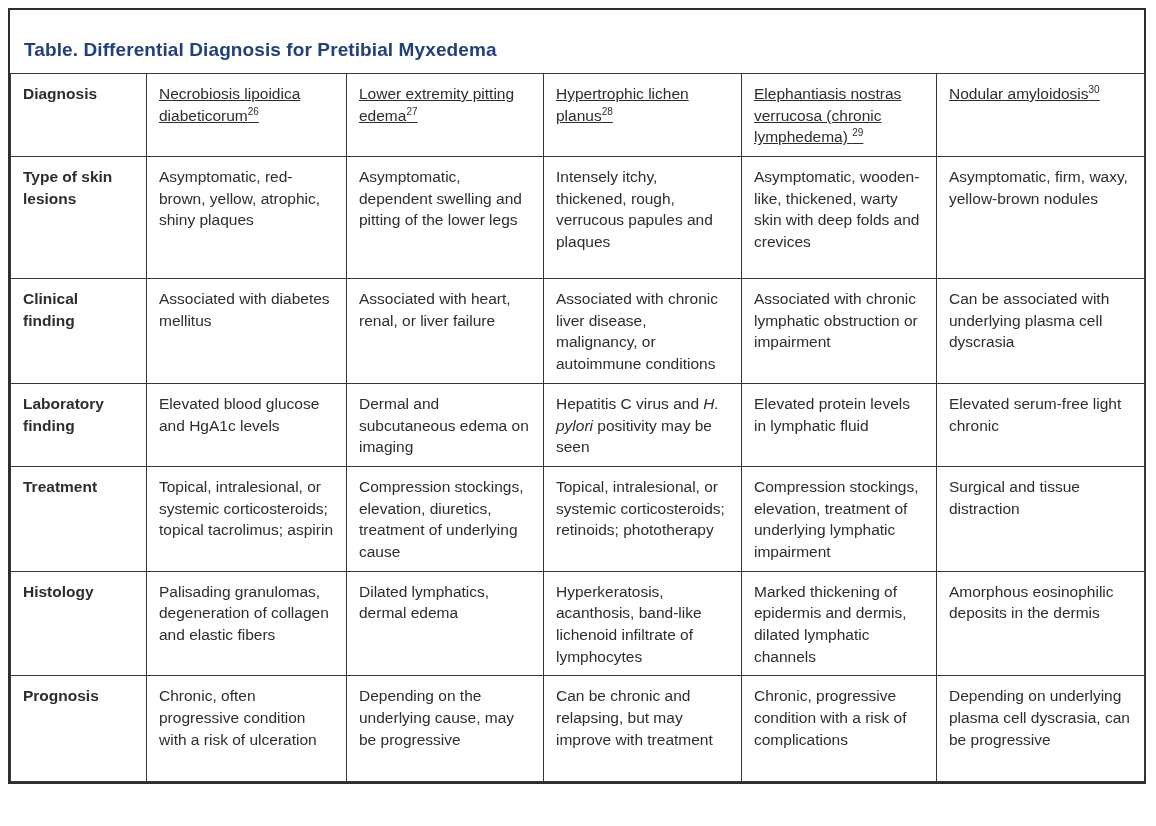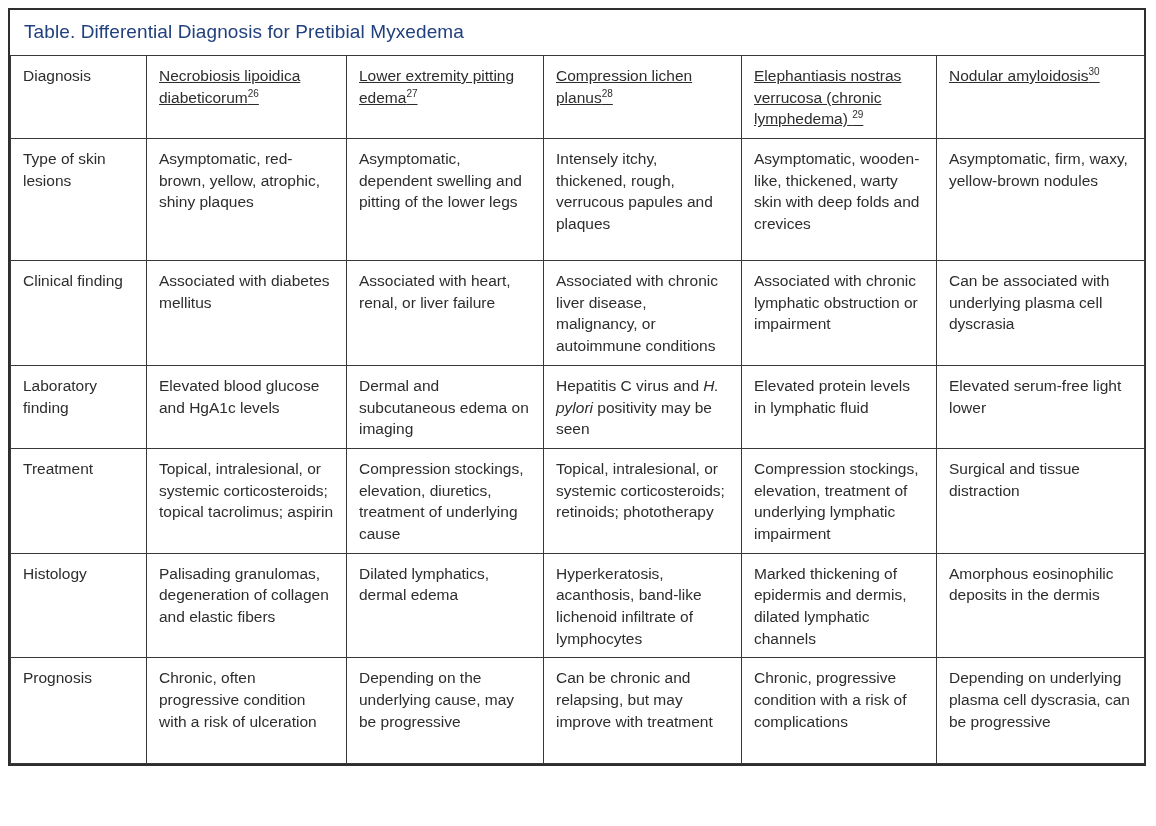--- a/index.html
+++ b/index.html
@@ -13,43 +13,43 @@
   .table-wrap {
     position: absolute;
     left: 8px;
     top: 8px;
     width: 1138px;
     border: 2px solid #2e2e2e;
     background: #ffffff;
     box-sizing: border-box;
   }
   .table-title {
-    padding: 11px 14px 12px 14px;
+    padding: 29px 14px 12px 14px;
     font-size: 19px;
-    font-weight: normal;
+    font-weight: bold;
     color: #21407e;
     letter-spacing: 0.1px;
   }
   table.dx {
     border-collapse: collapse;
     width: 100%;
     table-layout: fixed;
   }
   table.dx td {
     border: 1px solid #383838;
     vertical-align: top;
     padding: 9px 12px 8px 12px;
     font-size: 15.5px;
     line-height: 1.4;
     color: #2d2d2d;
     box-sizing: border-box;
     overflow: hidden;
   }
   td.row-label {
-    font-weight: normal;
+    font-weight: bold;
     color: #1a1a1a;
   }
   td.hdr {
     color: #2d2d2d;
     text-decoration: underline;
   }
   sup {
     font-size: 10px;
     line-height: 0;
     margin-top: 40px;
@@ -70,21 +70,21 @@
       <col style="width:198px">
       <col style="width:195px">
       <col style="width:208px">
     </colgroup>
 
     <tbody>
         <tr style="height:80px">
       <td class="row-label">Diagnosis</td>
       <td class="hdr"><span>Necrobiosis lipoidica diabeticorum</span><sup>26</sup></td>
       <td class="hdr"><span>Lower extremity pitting edema</span><sup>27</sup></td>
-      <td class="hdr"><span>Compression lichen planus</span><sup>28</sup></td>
+      <td class="hdr"><span>Hypertrophic lichen planus</span><sup>28</sup></td>
       <td class="hdr"><span>Elephantiasis nostras verrucosa (chronic lymphedema)</span> <sup>29</sup></td>
       <td class="hdr"><span>Nodular amyloidosis</span><sup>30</sup></td>
     </tr>
 
 
     <tr style="height:122px">
       <td class="row-label">Type of skin lesions</td>
       <td>Asymptomatic, red-brown, yellow, atrophic, shiny plaques</td>
       <td>Asymptomatic, dependent swelling and pitting of the lower legs</td>
       <td>Intensely itchy, thickened, rough, verrucous papules and plaques</td>
@@ -100,21 +100,21 @@
       <td>Associated with chronic lymphatic obstruction or impairment</td>
       <td>Can be associated with underlying plasma cell dyscrasia</td>
     </tr>
 
     <tr style="height:77px">
       <td class="row-label">Laboratory finding</td>
       <td>Elevated blood glucose and HgA1c levels</td>
       <td>Dermal and subcutaneous edema on imaging</td>
       <td><span>Hepatitis C virus and </span><i>H. pylori</i><span> positivity may be seen</span></td>
       <td>Elevated protein levels in lymphatic fluid</td>
-      <td>Elevated serum-free light lower</td>
+      <td>Elevated serum-free light chronic</td>
     </tr>
 
     <tr style="height:100px">
       <td class="row-label">Treatment</td>
       <td>Topical, intralesional, or systemic corticosteroids; topical tacrolimus; aspirin</td>
       <td>Compression stockings, elevation, diuretics, treatment of underlying cause</td>
       <td>Topical, intralesional, or systemic corticosteroids; retinoids; phototherapy</td>
       <td>Compression stockings, elevation, treatment of underlying lymphatic impairment</td>
       <td>Surgical and tissue distraction</td>
     </tr>

